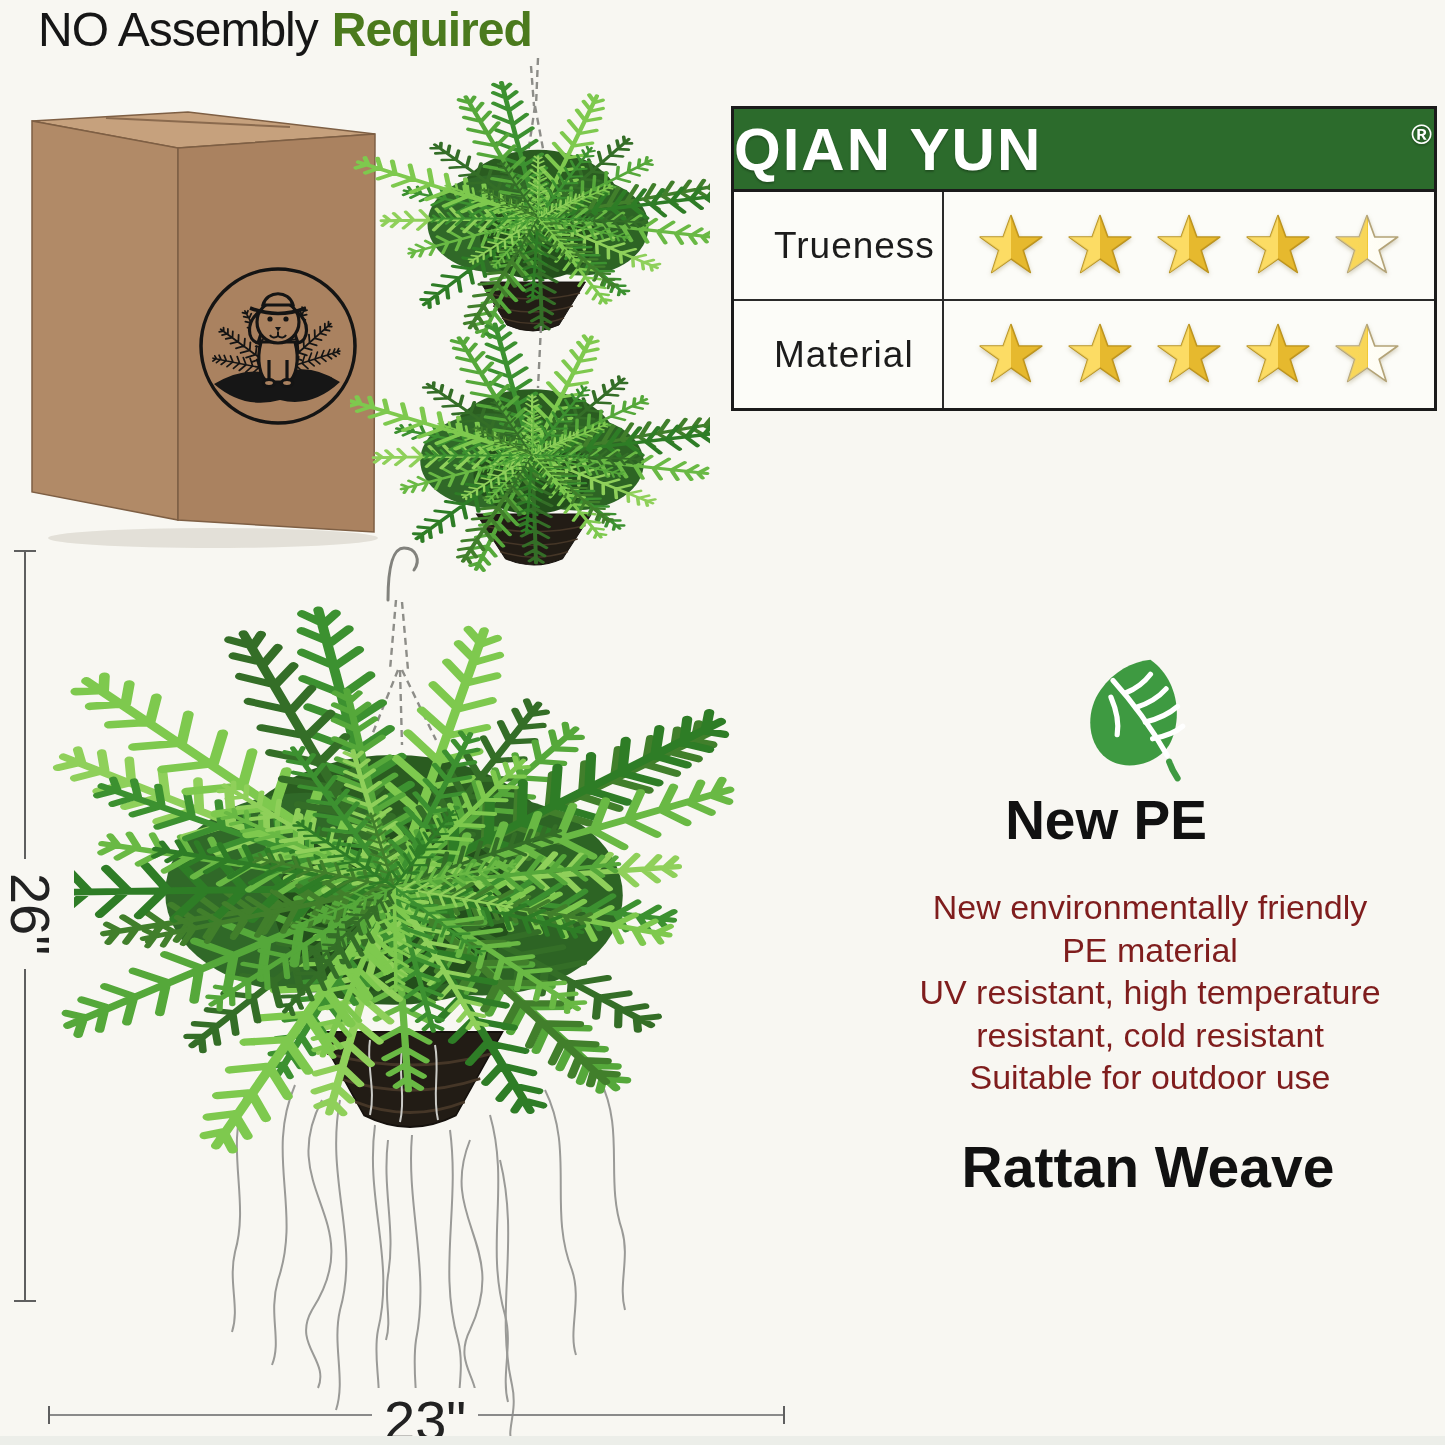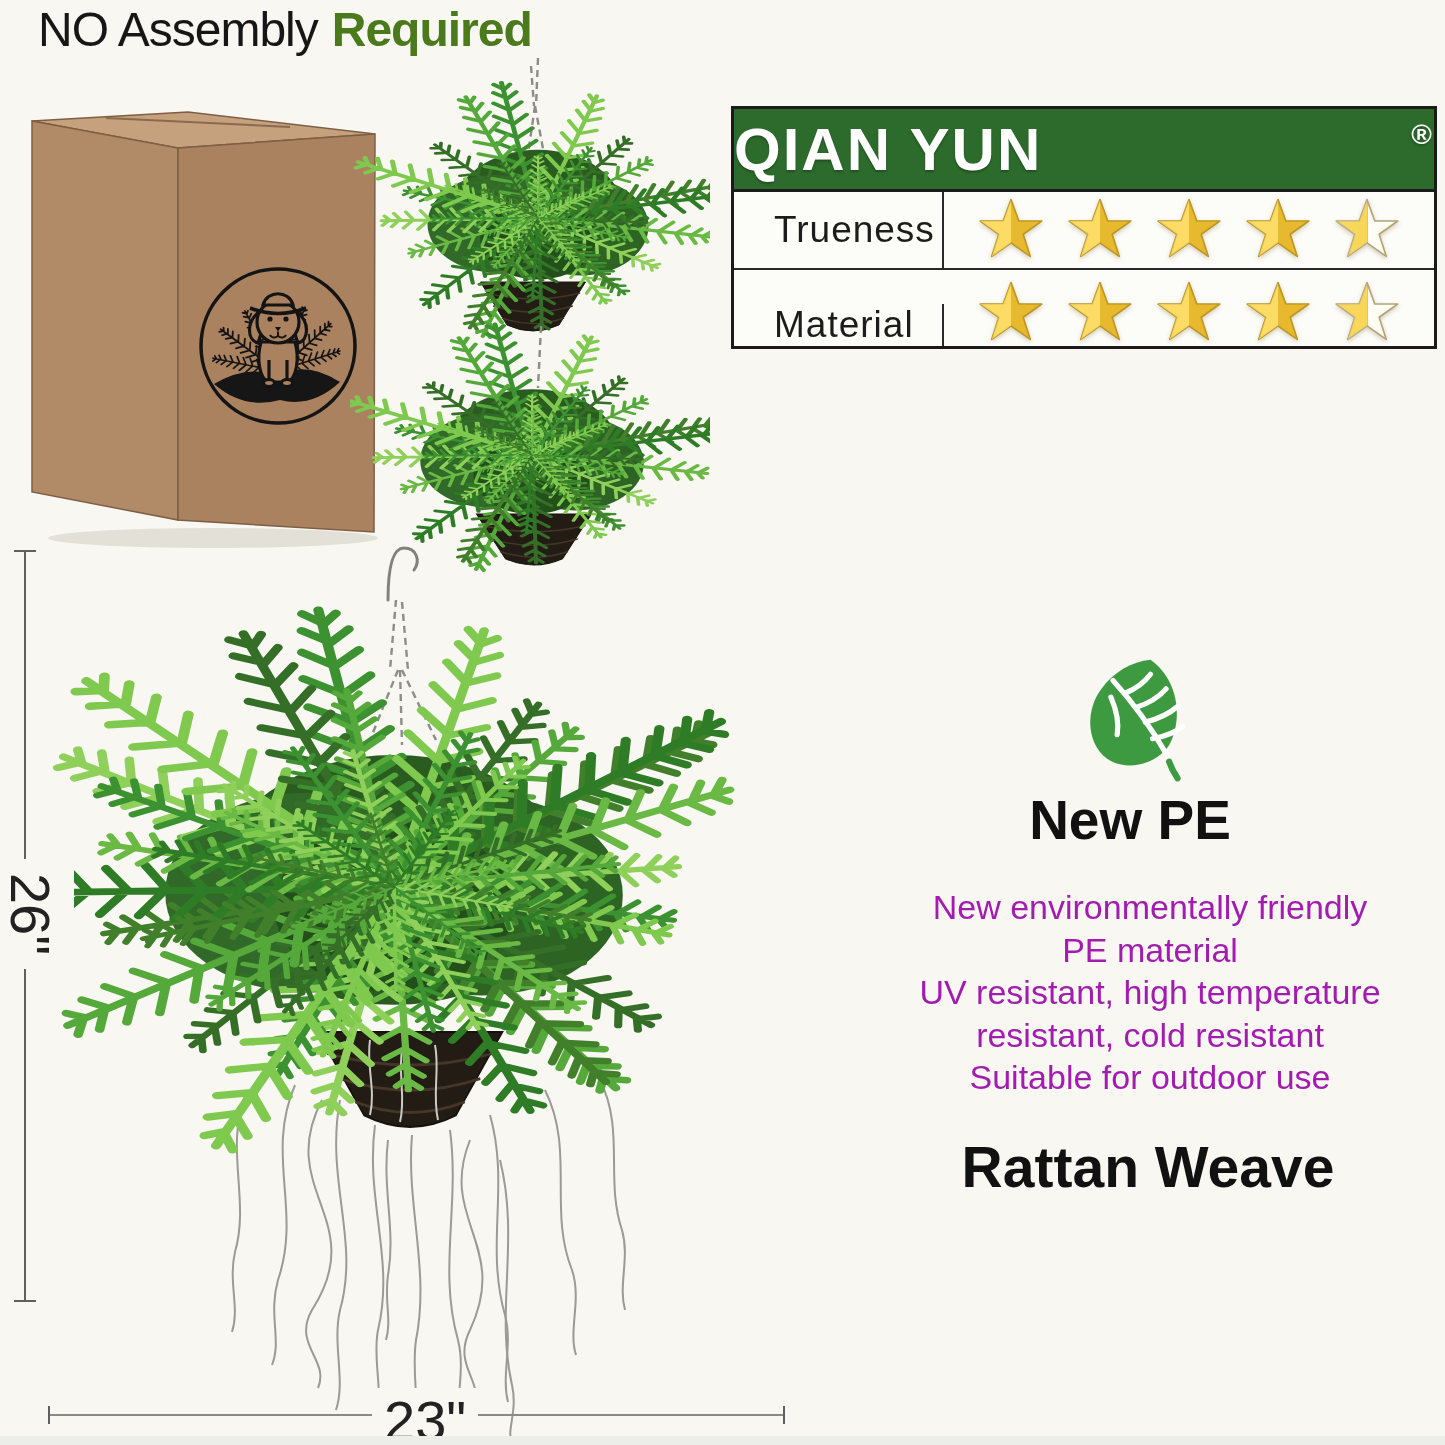--- a/index.html
+++ b/index.html
@@ -19,22 +19,22 @@
   .brand-table{
     position:absolute; left:731px; top:106px; width:706px;
     background:#fcfcf8; border:3px solid #1b1b1b; box-sizing:border-box;
   }
   .bt-header{
     height:80px; display:flex; align-items:center; justify-content:center;
     color:#ffffff; font-weight:700; font-size:60px; letter-spacing:2px;
     border-bottom:3px solid #1b1b1b; text-shadow:0 2px 2px rgba(0,0,0,.25);
   }
   .bt-header sup{ font-size:28px; margin-left:6px; transform:translateY(-14px); display:inline-block;}
-  .bt-row{ display:flex; height:76px; }
-  .bt-row + .bt-row{ border-top:2px solid #2a2a2a;align-items:flex-end; }
+  .bt-row{ display:flex; height:107px; }
+  .bt-row + .bt-row{ border-top:2px solid #2a2a2a; }
   .bt-label{
     width:210px; box-sizing:border-box; border-right:2px solid #2a2a2a;
     display:flex; align-items:center; padding-left:40px;
     font-size:37px; color:#1c1c1c; letter-spacing:1px;
   }
   .bt-stars{ flex:1; display:flex; align-items:center; justify-content:space-between; padding:0 34px; }
   .star{ width:66px; height:66px; filter:drop-shadow(0 2px 2px rgba(90,70,0,.25)); }
   
   .abs{ position:absolute; }
   .dashed-chain{ stroke:#8d8d88; stroke-width:2.4; stroke-dasharray:7 5; fill:none; }
@@ -45,24 +45,24 @@
   .dim-v::before,.dim-v::after{ content:""; position:absolute; left:-10px; width:22px; height:2px; background:#5f5f5f; }
   .dim-v::before{ top:0; } .dim-v::after{ bottom:0; }
   .dim-h{ position:absolute; left:48px; top:1414px; height:2px; width:737px; background:#8a8a8a; }
   .dim-h::before,.dim-h::after{ content:""; position:absolute; top:-8px; width:2px; height:18px; background:#5f5f5f; }
   .dim-h::before{ left:0; } .dim-h::after{ right:0; }
   .dim-label{ position:absolute; font-size:56px; color:#222; background:#f8f7f2; text-align:center; }
   .dim-label-v{ left:-25px; top:870px; width:110px; height:88px; line-height:88px; transform:rotate(90deg); }
   .dim-label-h{ left:372px; top:1388px; padding:0 12px; }
   
   .feature-title{ position:absolute; font-weight:700; color:#111; text-align:center; letter-spacing:0; }
-  .ft-pe{ left:860px; top:788px; width:540px; font-size:55px; }
+  .ft-pe{ left:836px; top:788px; width:540px; font-size:55px; }
   .ft-rattan{ left:868px; top:1126px; width:560px; font-size:57px;margin-top:8px; }
   .feature-text{
-    position:absolute; font-size:34px; color:#a21caf; text-align:center;
+    position:absolute; font-size:34px; color:#7f1d1d; text-align:center;
     white-space:pre-line; line-height:1.25;
   }
   .tx-pe{ left:878px; top:886px; width:544px; }
   .tx-rattan{ left:874px; top:1220px; width:552px; }
   .bottom-strip{ position:absolute; left:0; bottom:0; width:100%; height:9px; background:#ecEEe9; background:#eceee9; }
 </style>
 </head>
 <body>
 
 <div class="canvas">

